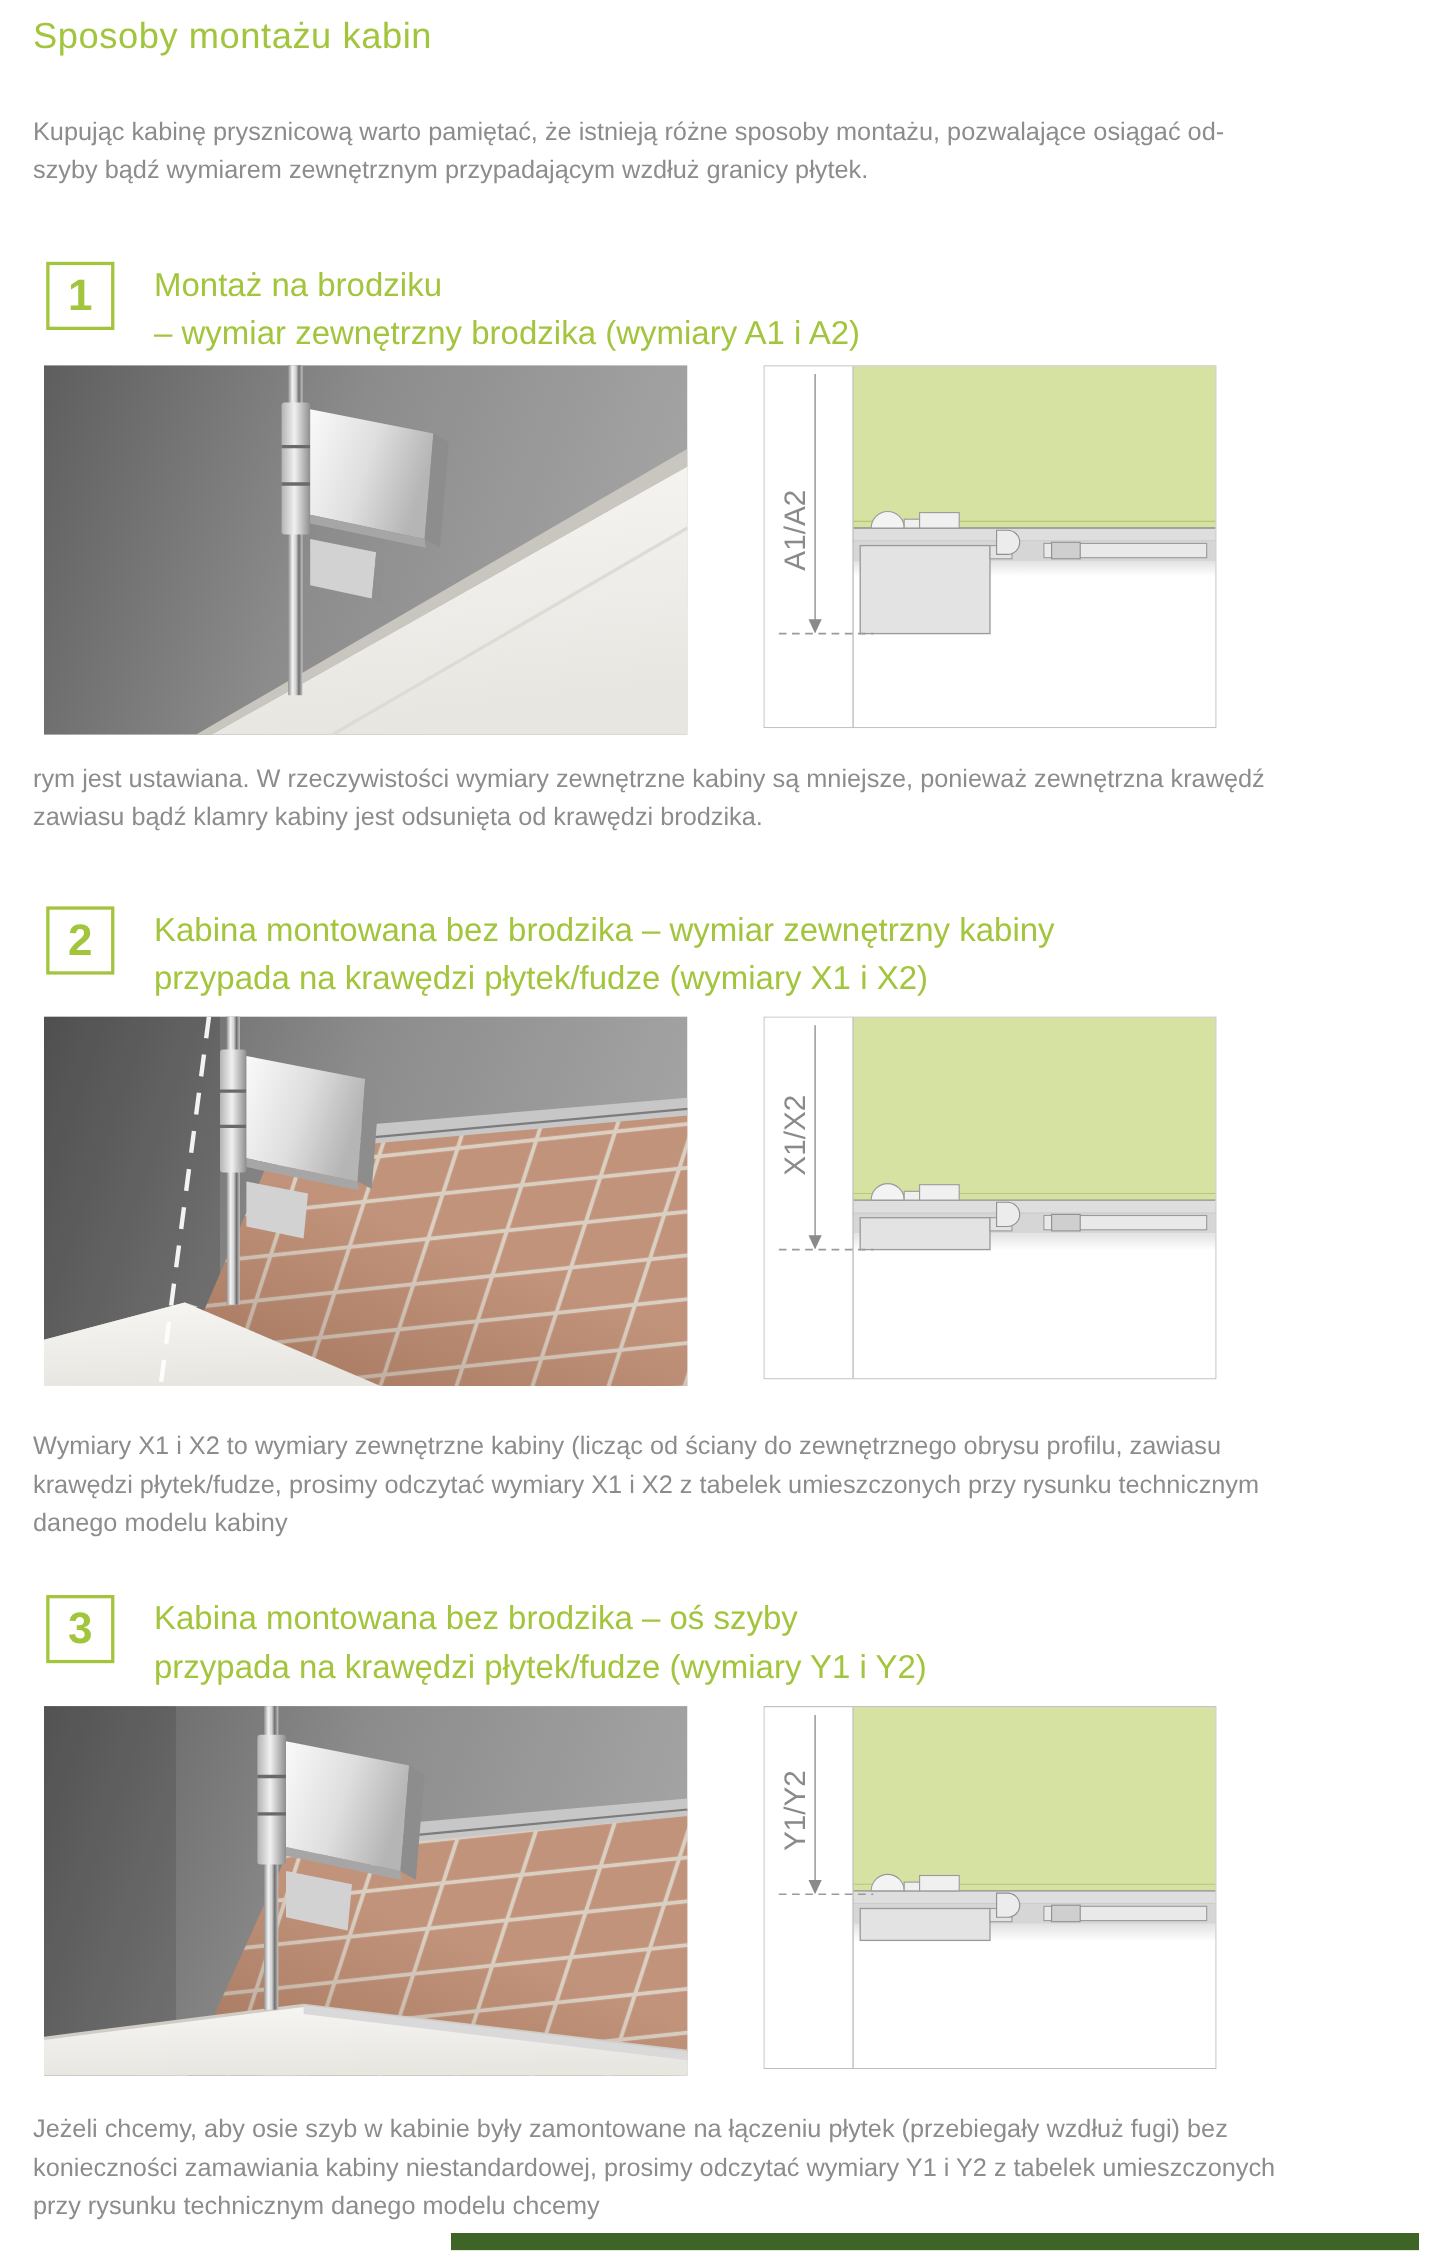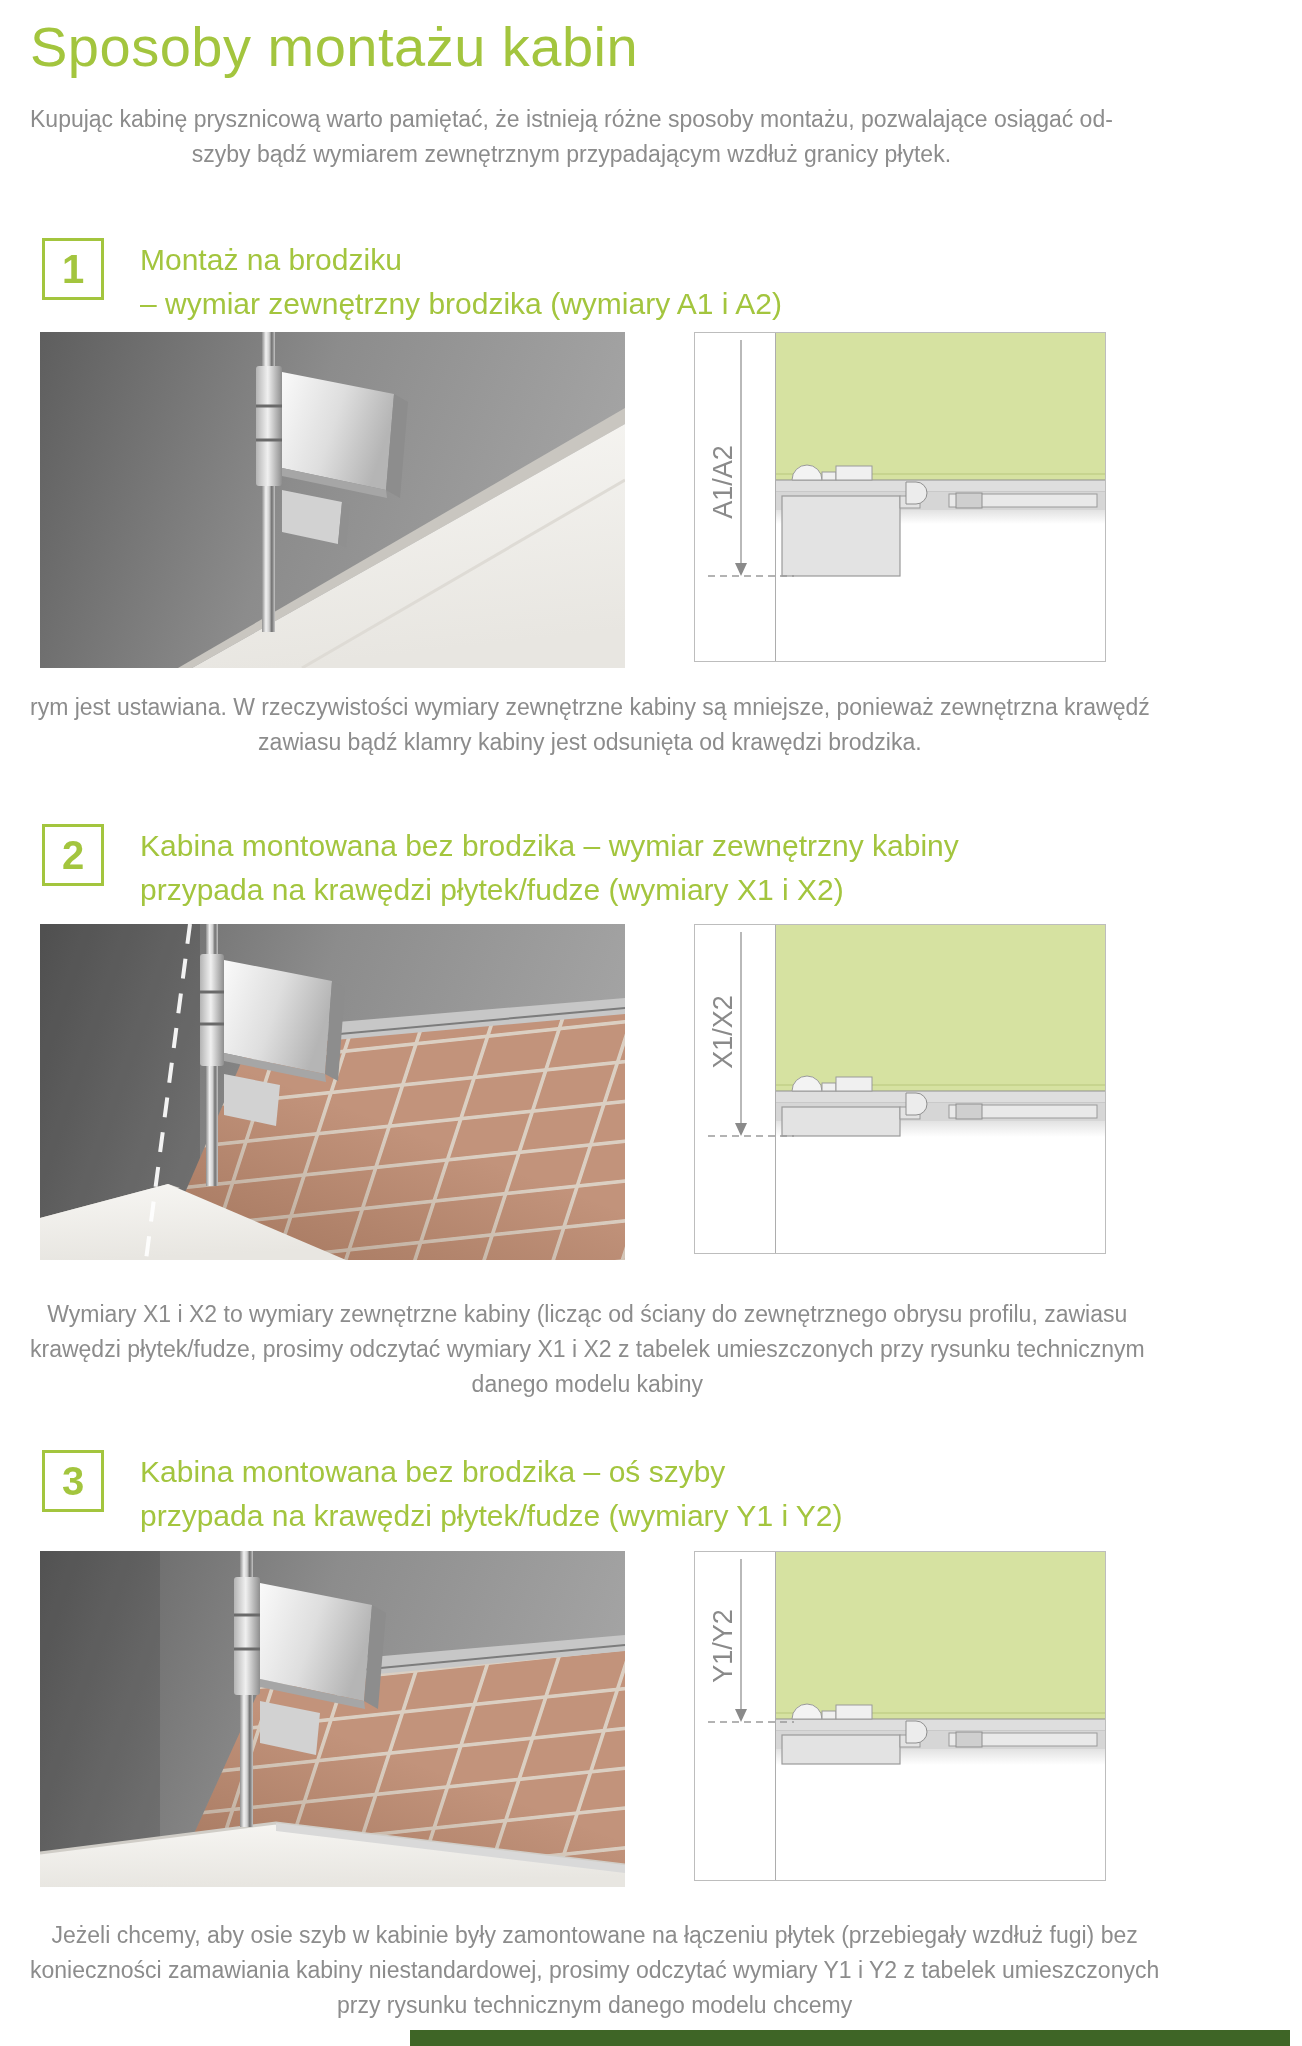--- a/index.html
+++ b/index.html
@@ -1,20 +1,20 @@
 <!DOCTYPE html>
 <html lang="pl"><head>
 <meta charset="utf-8">
 <style>
   html,body{margin:0;padding:0;background:#fff;}
   .page{position:relative;width:1302px;height:2046px;background:#ffffff;overflow:hidden;
         font-family:"Liberation Sans",sans-serif;}
-  .title{position:absolute;left:30px;top:14px;margin:0;font-size:56px;font-weight:400;
+  .title{position:absolute;left:30px;top:14px;margin:0;font-size:33px;font-weight:400;
          letter-spacing:.5px;color:#a3c53e;}
-  .bodytext{position:absolute;left:30px;color:#8c8c8c;font-size:23px;line-height:35px;text-align:center;}
+  .bodytext{position:absolute;left:30px;color:#8c8c8c;font-size:23px;line-height:35px;}
   .bodytext .line{white-space:nowrap;}
   .bodytext b{color:#7b7b7b;font-weight:bold;}
   .sec-header{position:absolute;left:42px;display:flex;gap:36px;align-items:flex-start;}
   .badge{width:56px;height:56px;border:3px solid #a3c53e;background:#fff;display:flex;
          align-items:center;justify-content:center;font-size:40px;font-weight:bold;color:#a3c53e;}
   .sec-heading{color:#a3c53e;font-size:30px;line-height:44px;padding-top:0px;}
   .sec-heading div{white-space:nowrap;}
   .figrow{position:absolute;left:40px;display:flex;gap:69px;align-items:flex-start;}
   .photo{width:585px;height:336px;display:block;}
   .diagram{width:412px;height:330px;display:block;}

